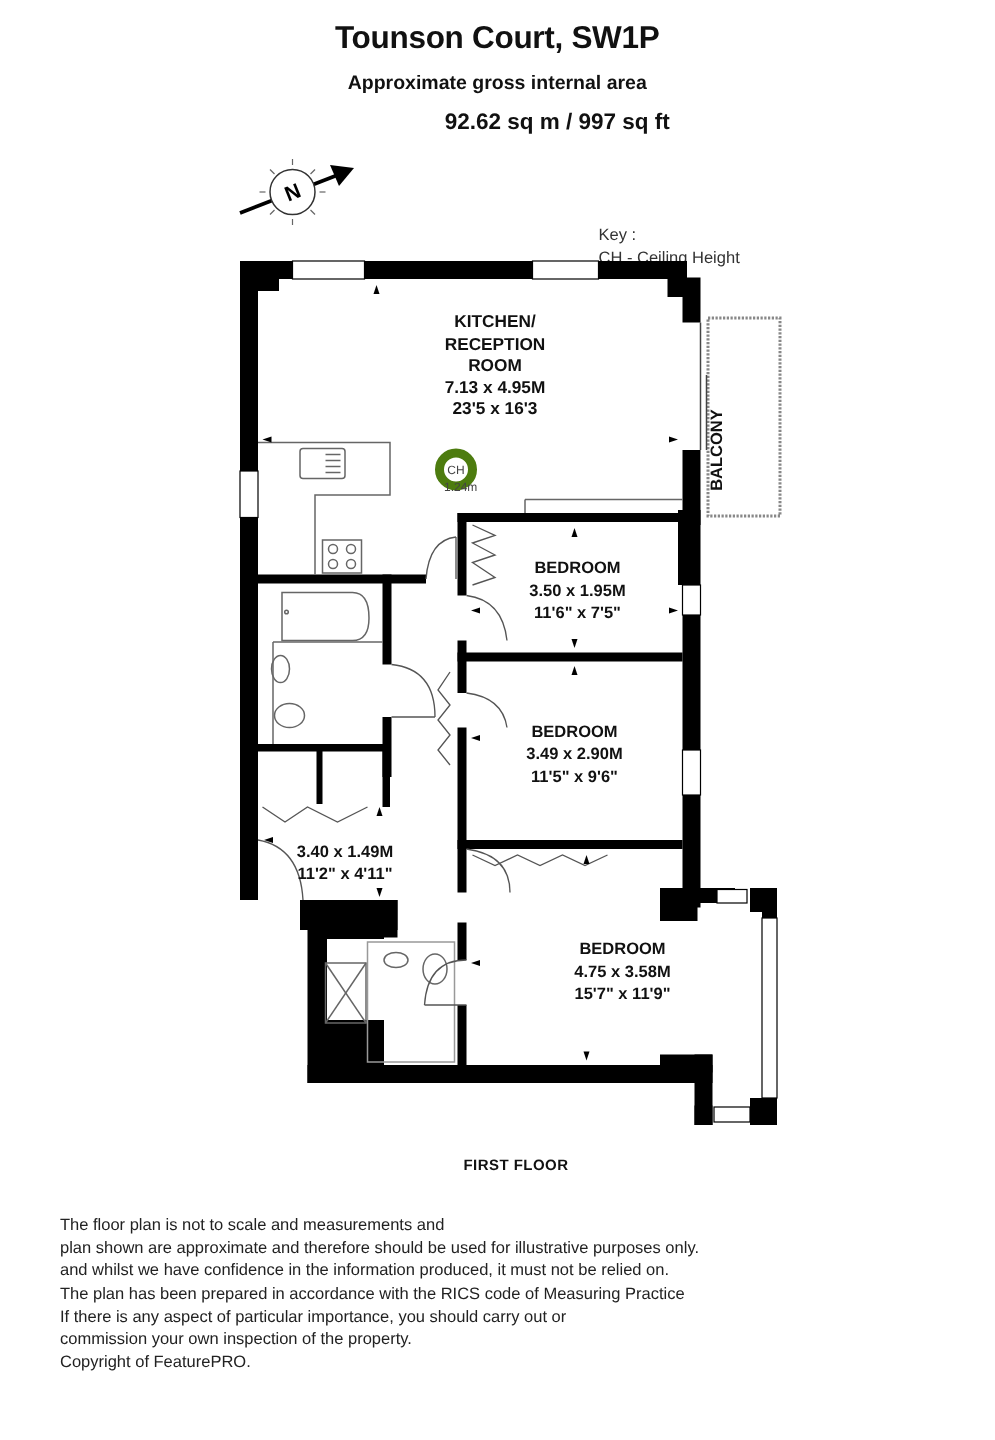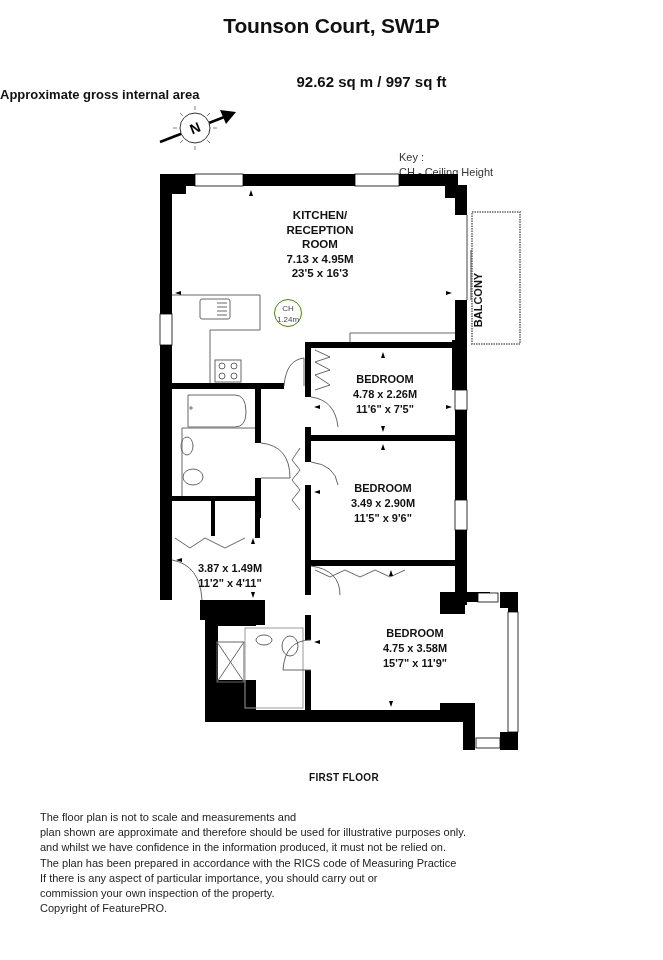--- a/index.html
+++ b/index.html
@@ -1,23 +1,23 @@
 <!DOCTYPE html>
 <html><head>
 <meta charset="utf-8">
 <style>
   html, body { margin: 0; padding: 0; background: #ffffff; }
   body { width: 663px; height: 960px; position: relative; overflow: hidden; font-family: "Liberation Sans", sans-serif; color: #111; }
   .title { position: absolute; left: 0; width: 663px; top: 14px; text-align: center; font-weight: bold; font-size: 21px; letter-spacing: -0.2px; }
-  .subtitle { position: absolute; left: 0; width: 663px; top: 47px; font-weight: bold; font-size: 13px; margin-top: 40px; }
+  .subtitle { position: absolute; left: 0; width: 663px; top: 47px; text-align: center; font-weight: bold; font-size: 13px; }
   .area { position: absolute; left: 0; width: 663px; top: 73px; text-align: center; font-weight: bold; font-size: 15px; padding-left: 40px; }
   .key { position: absolute; left: 399px; top: 128px; font-size: 11px; line-height: 15px; color: #333; margin-top: 22px; }
   .plan { position: absolute; left: 0; top: 0; }
   .room-label { position: absolute; text-align: center; font-weight: bold; font-size: 11px; line-height: 15px; color: #111; }
-  .ch-badge { position: absolute; left: 274px; top: 299px; width: 28px; height: 28px; border: 1px solid #4d7c0f; border-radius: 50%; font-size: 8px; line-height: 11px; text-align: center; color: #444; box-sizing: border-box; padding-top: 3px; }
+  .ch-badge { position: absolute; left: 290px; top: 299px; width: 28px; height: 28px; border: 6px solid #4d7c0f; border-radius: 50%; font-size: 8px; line-height: 11px; text-align: center; color: #444; box-sizing: border-box; padding-top: 3px; }
   .balcony { position: absolute; left: 478px; top: 300px; transform: translate(-50%, -50%) rotate(-90deg); font-weight: bold; font-size: 11px; white-space: nowrap; }
   .floor-label { position: absolute; left: 288px; top: 772px; font-weight: bold; font-size: 10px; letter-spacing: 0.3px; margin-left: 21px; }
   .disclaimer { position: absolute; left: 0; width: 663px; top: 810px; text-align: left; font-size: 11px; line-height: 15.2px; color: #222; padding-left: 40px; }
 </style>
 </head>
 <body>
 
 <div class="title">Tounson Court, SW1P</div>
 <div class="subtitle">Approximate gross internal area</div>
 <div class="area">92.62 sq m /  997 sq ft</div>
@@ -192,49 +192,49 @@
     <polygon points="314,492 320,490 320,494"></polygon>
     <polygon points="176,560 182,558 182,562"></polygon>
     <polygon points="253,538 251,544 255,544"></polygon>
     <polygon points="253,598 251,592 255,592"></polygon>
     <polygon points="391,570 389,576 393,576"></polygon>
     <polygon points="391,707 389,701 393,701"></polygon>
     <polygon points="314,642 320,640 320,644"></polygon>
   </g>
 </svg>
 
-<div class="room-label" style="left:260px; top:208px; width:120px; font-size:11.5px; line-height:14.5px;">
+<div class="room-label" style="left:270px; top:208px; width:120px; font-size:11.5px; line-height:14.5px;">
   <div>KITCHEN/</div>
   <div>RECEPTION</div>
   <div>ROOM</div>
   <div>7.13 x 4.95M</div>
   <div>23'5 x 16'3</div>
 </div>
 
 <div class="ch-badge">
   <div>CH</div>
   <div>1.24m</div>
 </div>
 
 <div class="balcony">BALCONY</div>
 
 <div class="room-label" style="left:330px; top:372px; width:110px;">
   <div>BEDROOM</div>
-  <div>4.78 x 2.26M</div>
+  <div>3.50 x 1.95M</div>
   <div>11'6" x 7'5"</div>
 </div>
 
 <div class="room-label" style="left:328px; top:481px; width:110px;">
   <div>BEDROOM</div>
   <div>3.49 x 2.90M</div>
   <div>11'5" x 9'6"</div>
 </div>
 
 <div class="room-label" style="left:180px; top:561px; width:100px;">
-  <div>3.87 x 1.49M</div>
+  <div>3.40 x 1.49M</div>
   <div>11'2" x 4'11"</div>
 </div>
 
 <div class="room-label" style="left:360px; top:626px; width:110px;">
   <div>BEDROOM</div>
   <div>4.75 x 3.58M</div>
   <div>15'7" x 11'9"</div>
 </div>
 
 <div class="floor-label">FIRST FLOOR</div>

